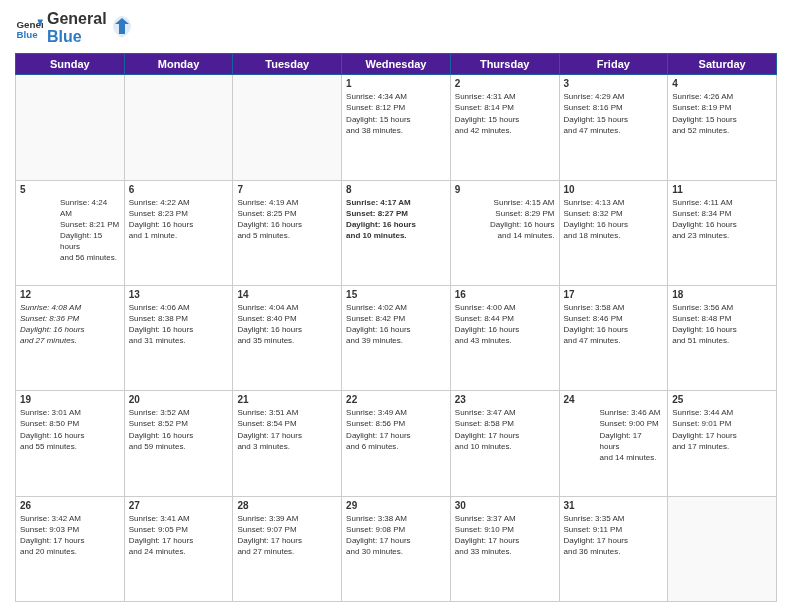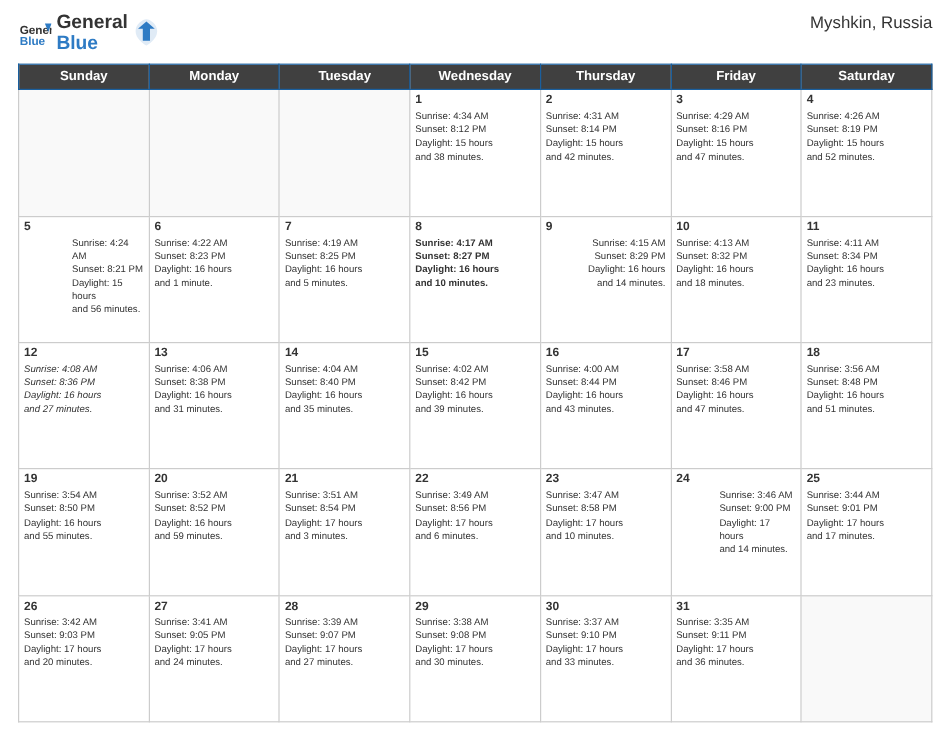--- a/index.html
+++ b/index.html
@@ -45,21 +45,21 @@
       color: #333;
     }
     .calendar {
       flex: 1;
       border: 1px solid #ccc;
       border-collapse: collapse;
       width: 100%;
       table-layout: fixed;
     }
     .calendar th {
-      background-color: #404040;
+      background-color: #4c1d95;
       color: white;
       font-size: 11px;
       font-weight: bold;
       text-align: center;
       padding: 4px 2px;
       border: 1px solid #1a5f9e;
     }
     .calendar td {
       vertical-align: top;
       border: 1px solid #ccc;
@@ -98,21 +98,20 @@
       <div style="display:flex;flex-direction:column;line-height:1.1;">
         <span style="font-size:16px;font-weight:bold;color:#333;">General</span>
         <span style="font-size:16px;font-weight:bold;color:#2e7bc4;">Blue</span>
       </div>
       <svg width="22" height="28" viewBox="0 0 22 28">
         <path d="M11 2 C14 2 20 6 20 12 C20 18 14 22 11 24 C8 22 2 18 2 12 C2 6 8 2 11 2Z" fill="#2e7bc4" opacity="0.15"></path>
         <path d="M11 4 L18 10 L14 10 L14 20 L8 20 L8 10 L4 10 Z" fill="#2e7bc4"></path>
       </svg>
     </div>
     <div class="title-block">
-      <div class="location">Myshkin, Russia</div>
     </div>
   </div>
 
   <table class="calendar">
     <thead>
       <tr>
         <th>Sunday</th>
         <th>Monday</th>
         <th>Tuesday</th>
         <th>Wednesday</th>
@@ -253,21 +252,21 @@
             <span class="day-number">18</span>
             <div class="day-info" style="white-space: pre-line;">Sunrise: 3:56 AM
 Sunset: 8:48 PM
 Daylight: 16 hours
 and 51 minutes.</div>
           </td>
         </tr>
         <tr>
           <td>
             <span class="day-number">19</span>
-            <div class="day-info" style="white-space: pre-line;">Sunrise: 3:54 AM
+            <div class="day-info" style="white-space: pre-line;">Sunrise: 3:01 AM
 Sunset: 8:50 PM
 Daylight: 16 hours
 and 55 minutes.</div>
           </td>
           <td>
             <span class="day-number">20</span>
             <div class="day-info" style="white-space: pre-line;">Sunrise: 3:52 AM
 Sunset: 8:52 PM
 Daylight: 16 hours
 and 59 minutes.</div>

